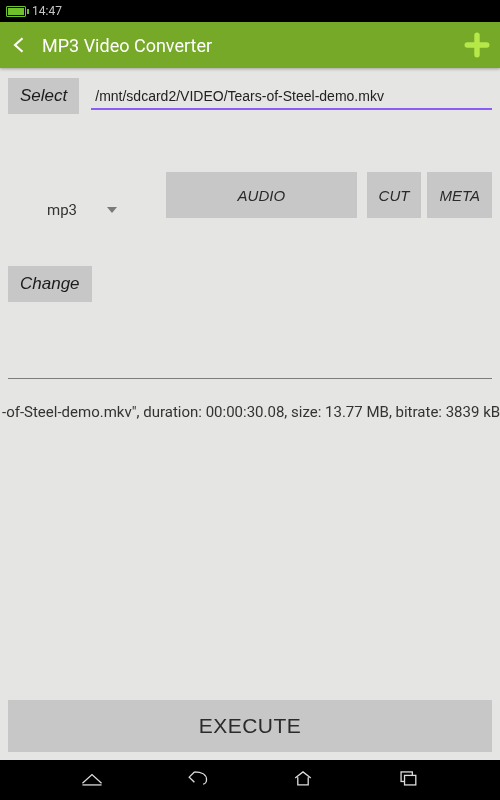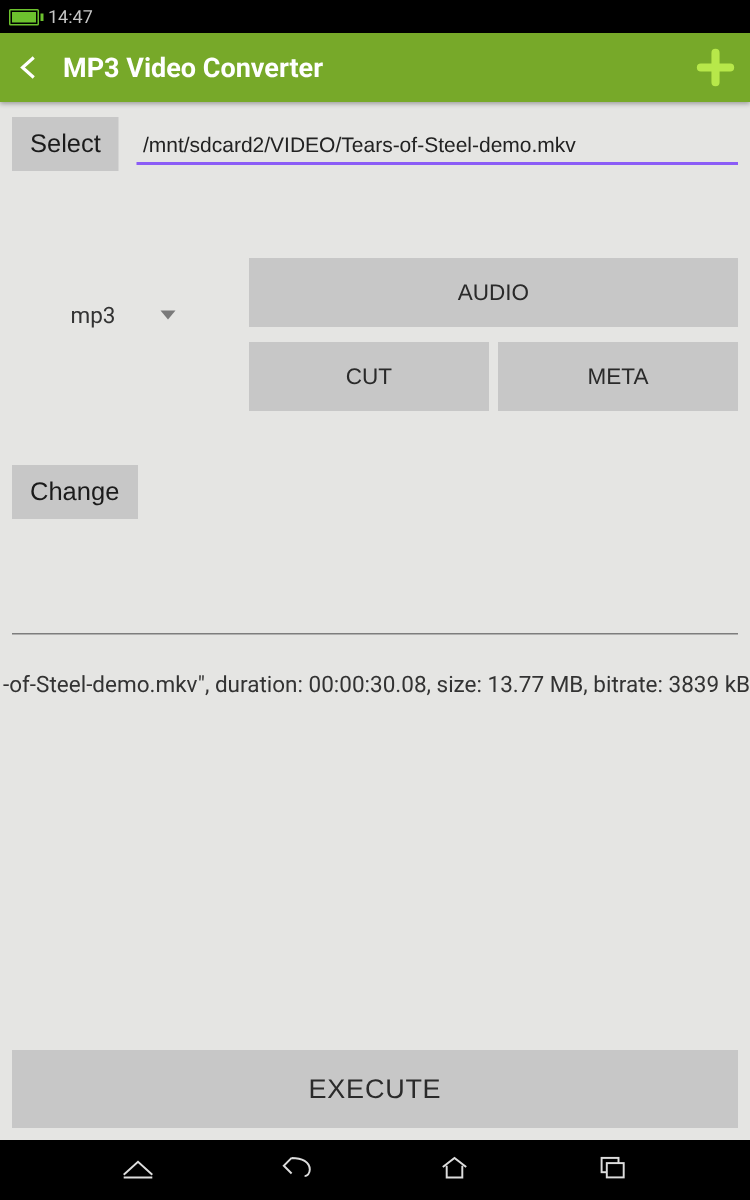--- a/index.html
+++ b/index.html
@@ -25,60 +25,61 @@
   }
   .battery .fill { position:absolute; left:1px; top:1px; bottom:1px; right:1px; background:#6dc22e; }
   
   .app-bar {
     height: 46px; background: #77a929;
     display: flex; align-items: center; color: #fff;
     padding: 0 10px; gap: 12px;
     box-shadow: 0 1px 3px rgba(0,0,0,0.3);
   }
   .app-bar .back { width: 20px; height: 20px; display:flex; align-items:center; }
-  .app-bar .title { flex: 1; font-size: 18px; font-weight: 700; }
+  .app-bar .title { flex: 1; font-size: 18px; font-weight: 400; }
   .app-bar .add { width: 26px; height: 26px; }
   
   .content { flex: 1; padding: 10px 8px 8px 8px; display: flex; flex-direction: column; }
   .row { display: flex; align-items: center; gap: 12px; margin-bottom: 10px; }
   .btn-grey {
     background: #c7c7c7; color: #1b1b1b;
     font-size: 17px; padding: 8px 12px; border: none;
     min-height: 36px;
+    font-style: italic;
   }
   .path-input {
     flex: 1; border: none; border-bottom: 2px solid #8b5cf6;
     background: transparent; font-size: 14px; padding: 6px 0 4px 4px;
     color: #222;
   }
   .format-row { display: flex; align-items: flex-start; margin: 48px 0 36px 0; gap: 10px; }
   .spinner {
     flex: 0 0 148px; display: flex; align-items: center; justify-content: center;
     gap: 30px; height: 40px; color: #333; font-size: 15px;
     margin-top: 18px;
     text-align: center;
   }
   .spinner .tri {
     width: 0; height: 0; border-left: 5px solid transparent; border-right: 5px solid transparent;
     border-top: 6px solid #7a7a7a;
   }
-  .panel { flex: 1; display: flex; flex-direction: column; gap: 10px; }
+  .panel { flex: 1; display: flex; flex-direction: row; gap: 10px; }
   .panel .btn-wide { width: 100%; height: 46px; }
   .panel .half-row { display: flex; gap: 6px; }
   .panel .half-row .btn-grey { flex: 1; height: 46px; }
   .btn-centered { display:flex; align-items:center; justify-content:center; font-size:15px; color:#2a2a2a; }
   .divider { height: 1px; background: #7d7d7d; margin: 66px 0 24px 0; }
   .info-line {
     font-size: 15px; color: #333; white-space: nowrap; overflow: hidden;
     margin: 0 -8px; padding: 0 0 0 2px;
   }
   .spacer { flex: 1; }
   .execute-btn {
     width: 100%; height: 52px; background: #c7c7c7; border: none;
-    font-size: 18px; color: #2b2b2b; letter-spacing: 0.5px;
+    font-size: 21px; color: #2b2b2b; letter-spacing: 0.5px;
   }
   
   .nav-bar {
     height: 40px; background: #000; display: flex; justify-content: space-evenly;
     align-items: center;
   }
   .nav-bar svg { width: 26px; height: 20px; }
 </style>
 </head>
 <body>

